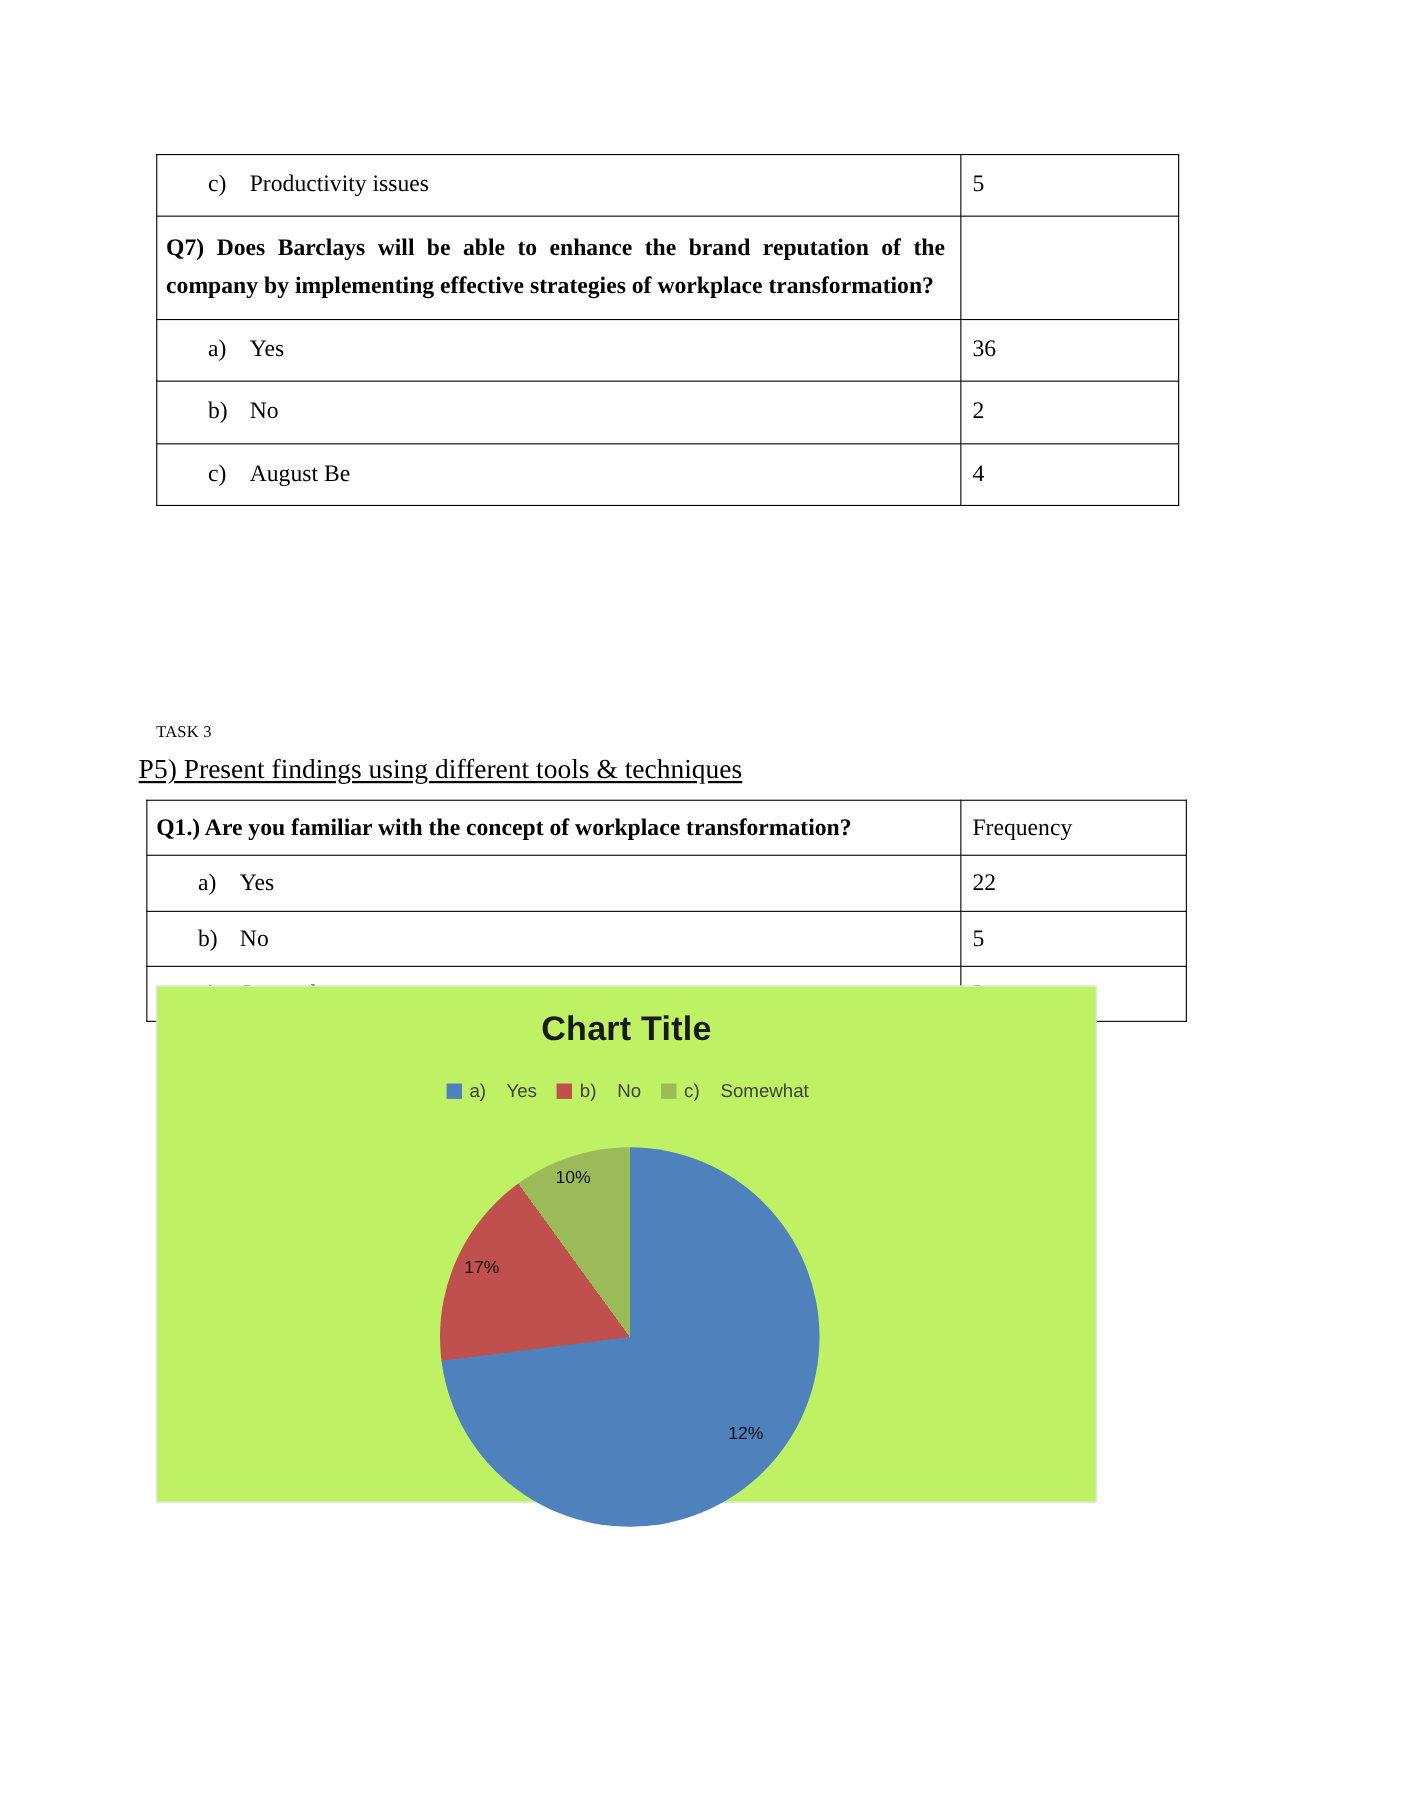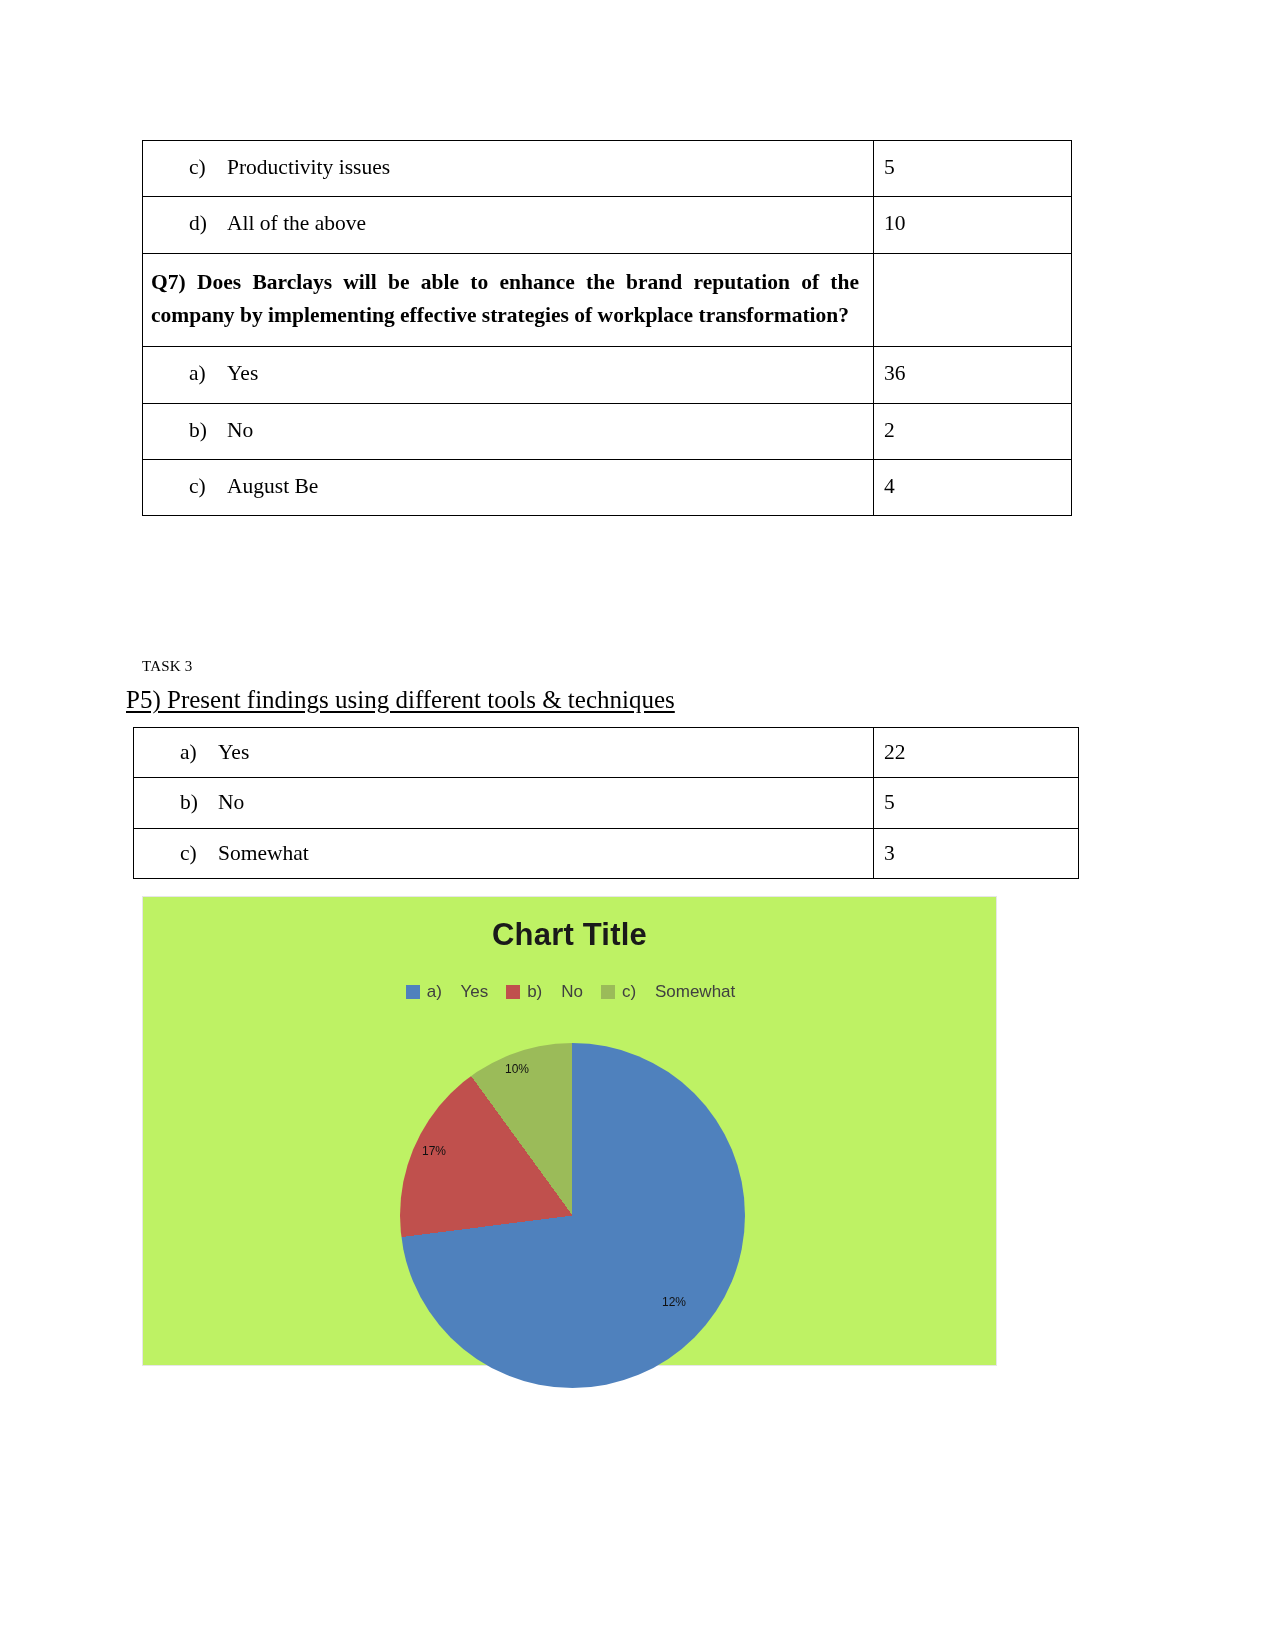--- a/index.html
+++ b/index.html
@@ -159,21 +159,21 @@
     width: 345px;
     height: 345px;
   }
   #pie {
     width: 345px;
     height: 345px;
     border-radius: 50%;
   }
   .pie-label {
     position: absolute;
-    font-size: 12px;
+    font-size: 16px;
     color: #111111;
     font-family: "Liberation Sans", "DejaVu Sans", sans-serif;
   }
   #pie-label-0 { left: 262px; top: 252px; }
   #pie-label-1 { left: 22px;  top: 101px; }
   #pie-label-2 { left: 105px; top: 19px;  }
 </style>
 </head>
 <body>
 
@@ -183,24 +183,20 @@
     <colgroup>
         <col class="c-label">
         <col class="c-freq">
       </colgroup>
     <tbody>
       <tr>
         <td class="opt-cell"><span class="opt-mark">c)</span><span>Productivity issues</span></td>
         <td class="num-cell">5</td>
       </tr>
       <tr>
-        <td class="opt-cell"><span class="opt-mark">d)</span><span>All of the above</span></td>
-        <td class="num-cell">10</td>
-      </tr>
-      <tr>
         <td class="q-cell"><span class="q-num">Q7)</span> <span>Does Barclays will be able to enhance the brand reputation of the company by implementing effective strategies of workplace transformation?</span></td>
         <td class="num-cell"></td>
       </tr>
       <tr>
         <td class="opt-cell"><span class="opt-mark">a)</span><span>Yes</span></td>
         <td class="num-cell">36</td>
       </tr>
       <tr>
         <td class="opt-cell"><span class="opt-mark">b)</span><span>No</span></td>
         <td class="num-cell">2</td>
@@ -214,20 +210,24 @@
 
   <div id="task-heading">TASK 3</div>
   <div id="p5-heading">P5) Present findings using different tools &amp; techniques</div>
 
   <table class="doc-table" id="table-q1">
     <colgroup>
         <col class="c-label">
         <col class="c-freq">
       </colgroup>
     <tbody>
+      <tr>
+        <td class="hdr-q">Q1.) Are you familiar with the concept of workplace transformation?</td>
+        <td class="hdr-f">Frequency</td>
+      </tr>
       <tr>
         <td class="opt-cell"><span class="opt-mark">a)</span><span>Yes</span></td>
         <td class="num-cell">22</td>
       </tr>
       <tr>
         <td class="opt-cell"><span class="opt-mark">b)</span><span>No</span></td>
         <td class="num-cell">5</td>
       </tr>
       <tr>
         <td class="opt-cell"><span class="opt-mark">c)</span><span>Somewhat</span></td>

